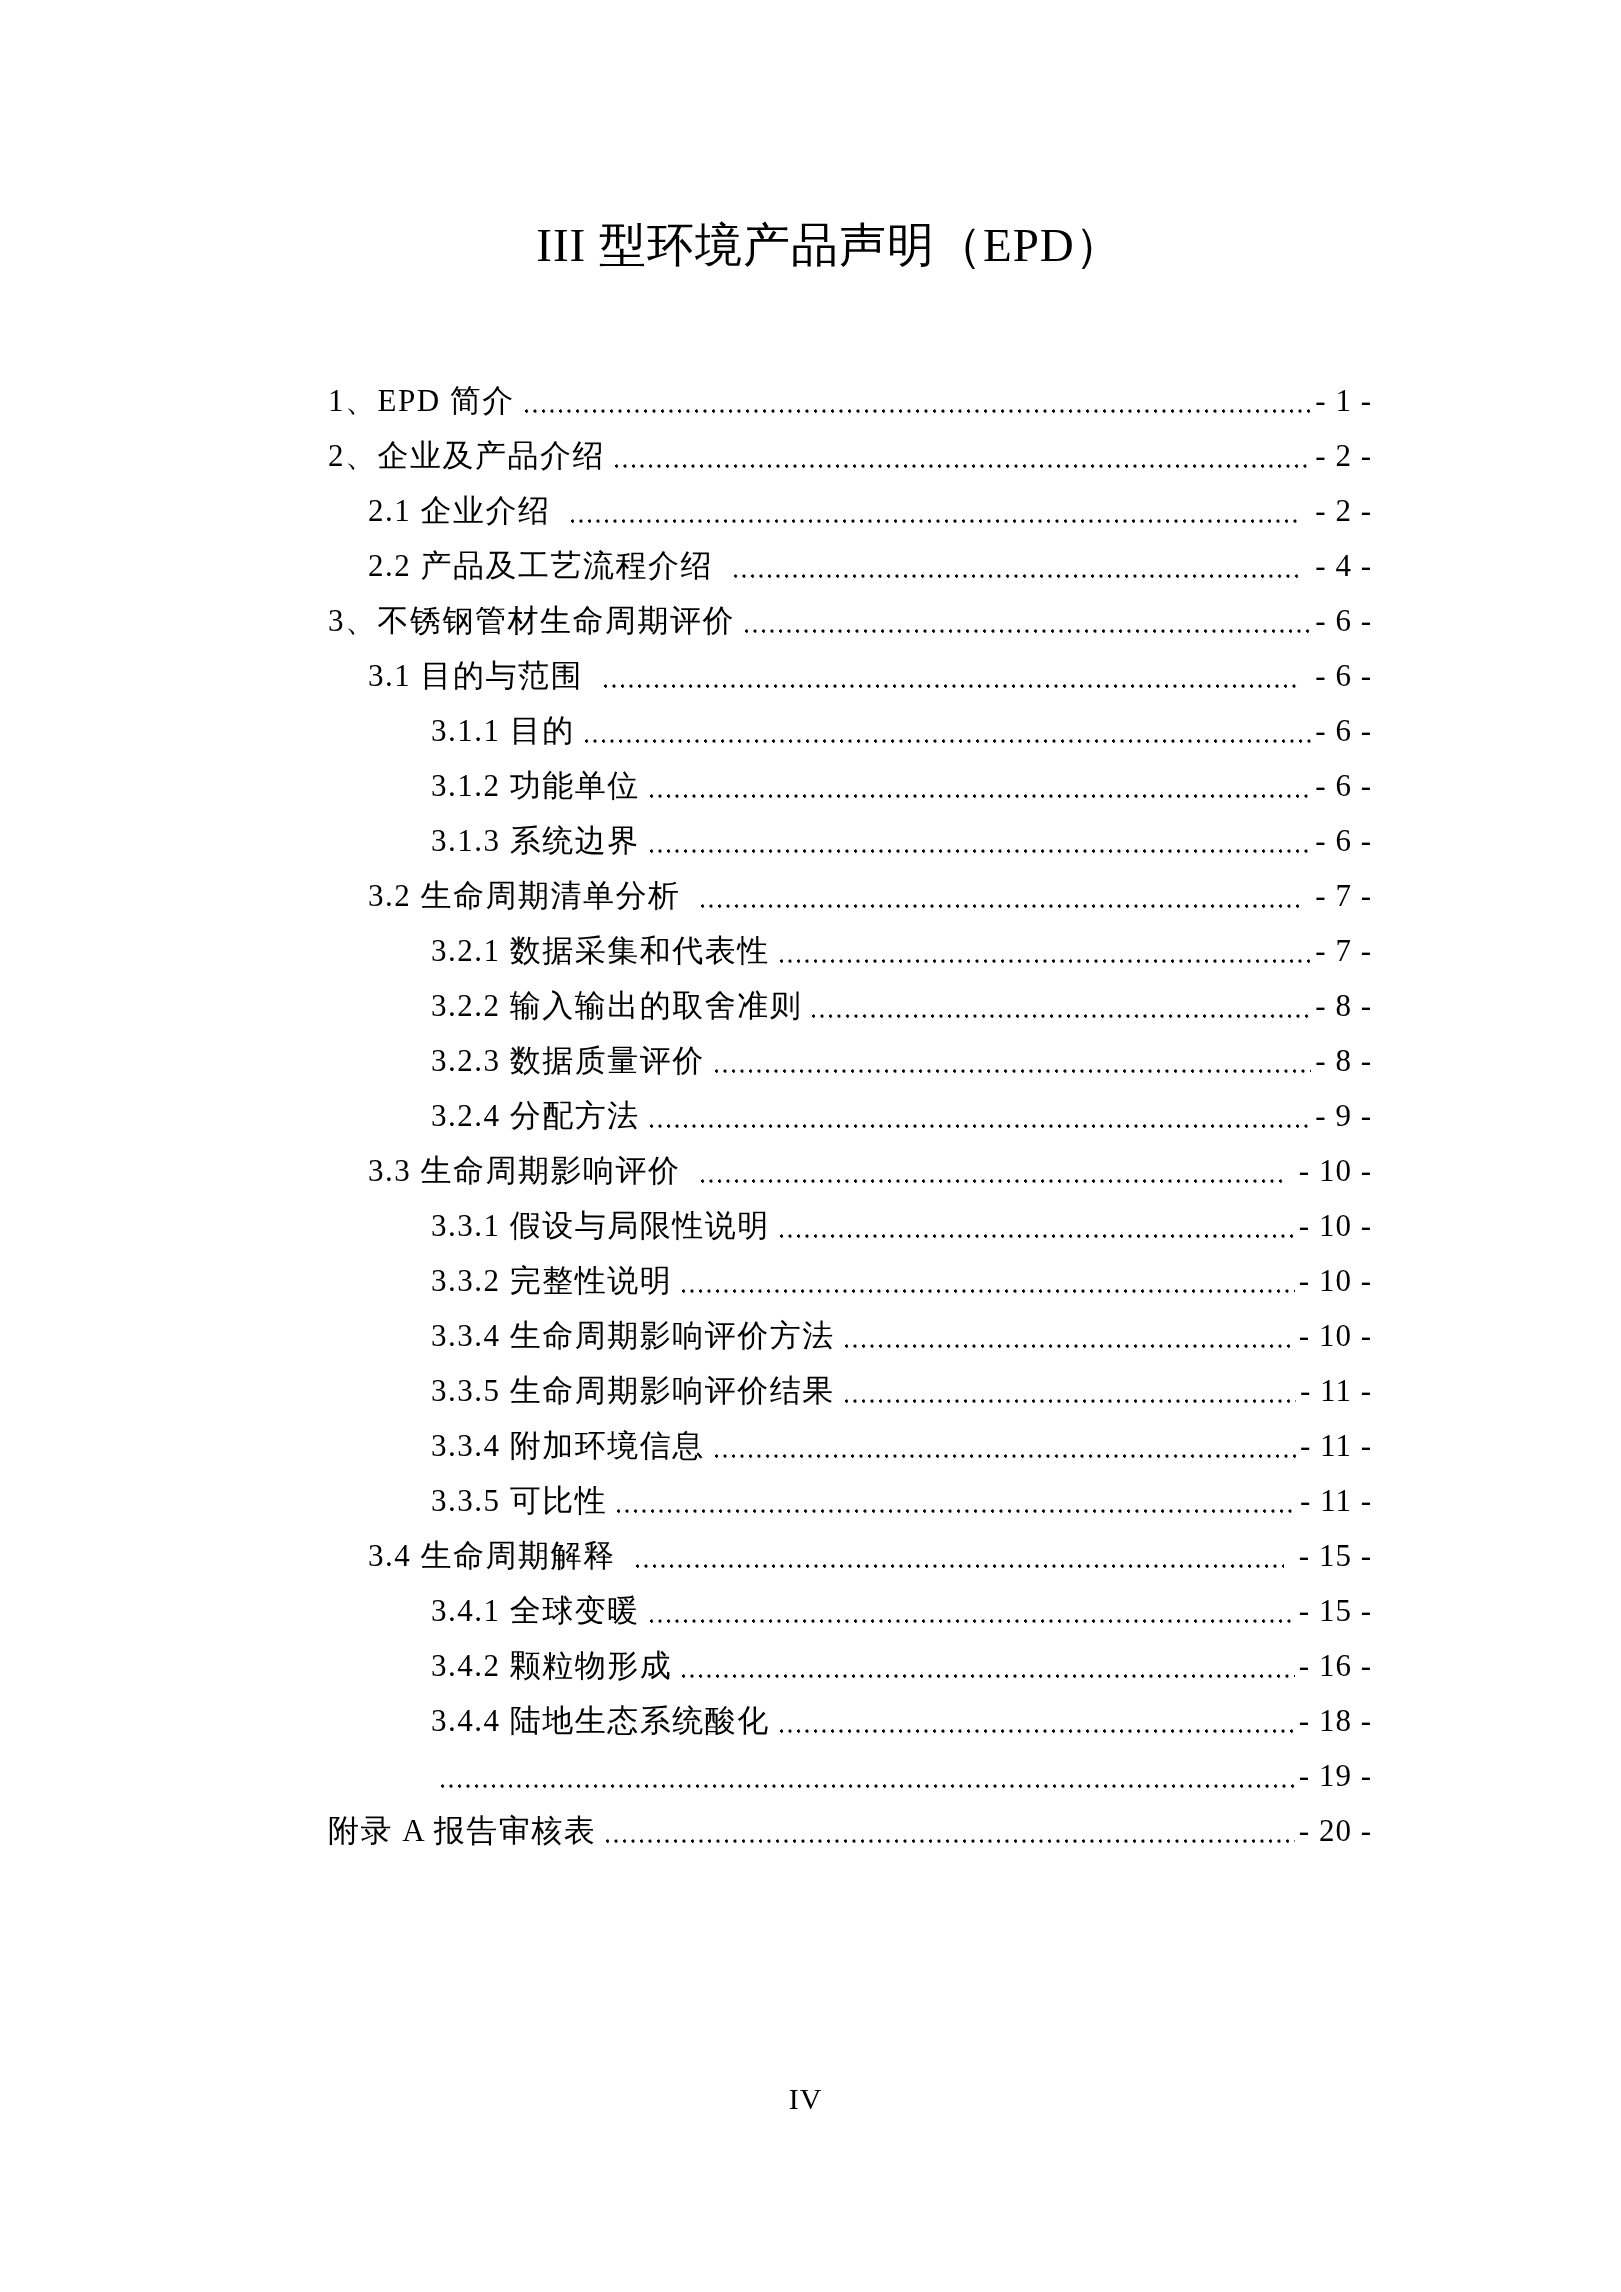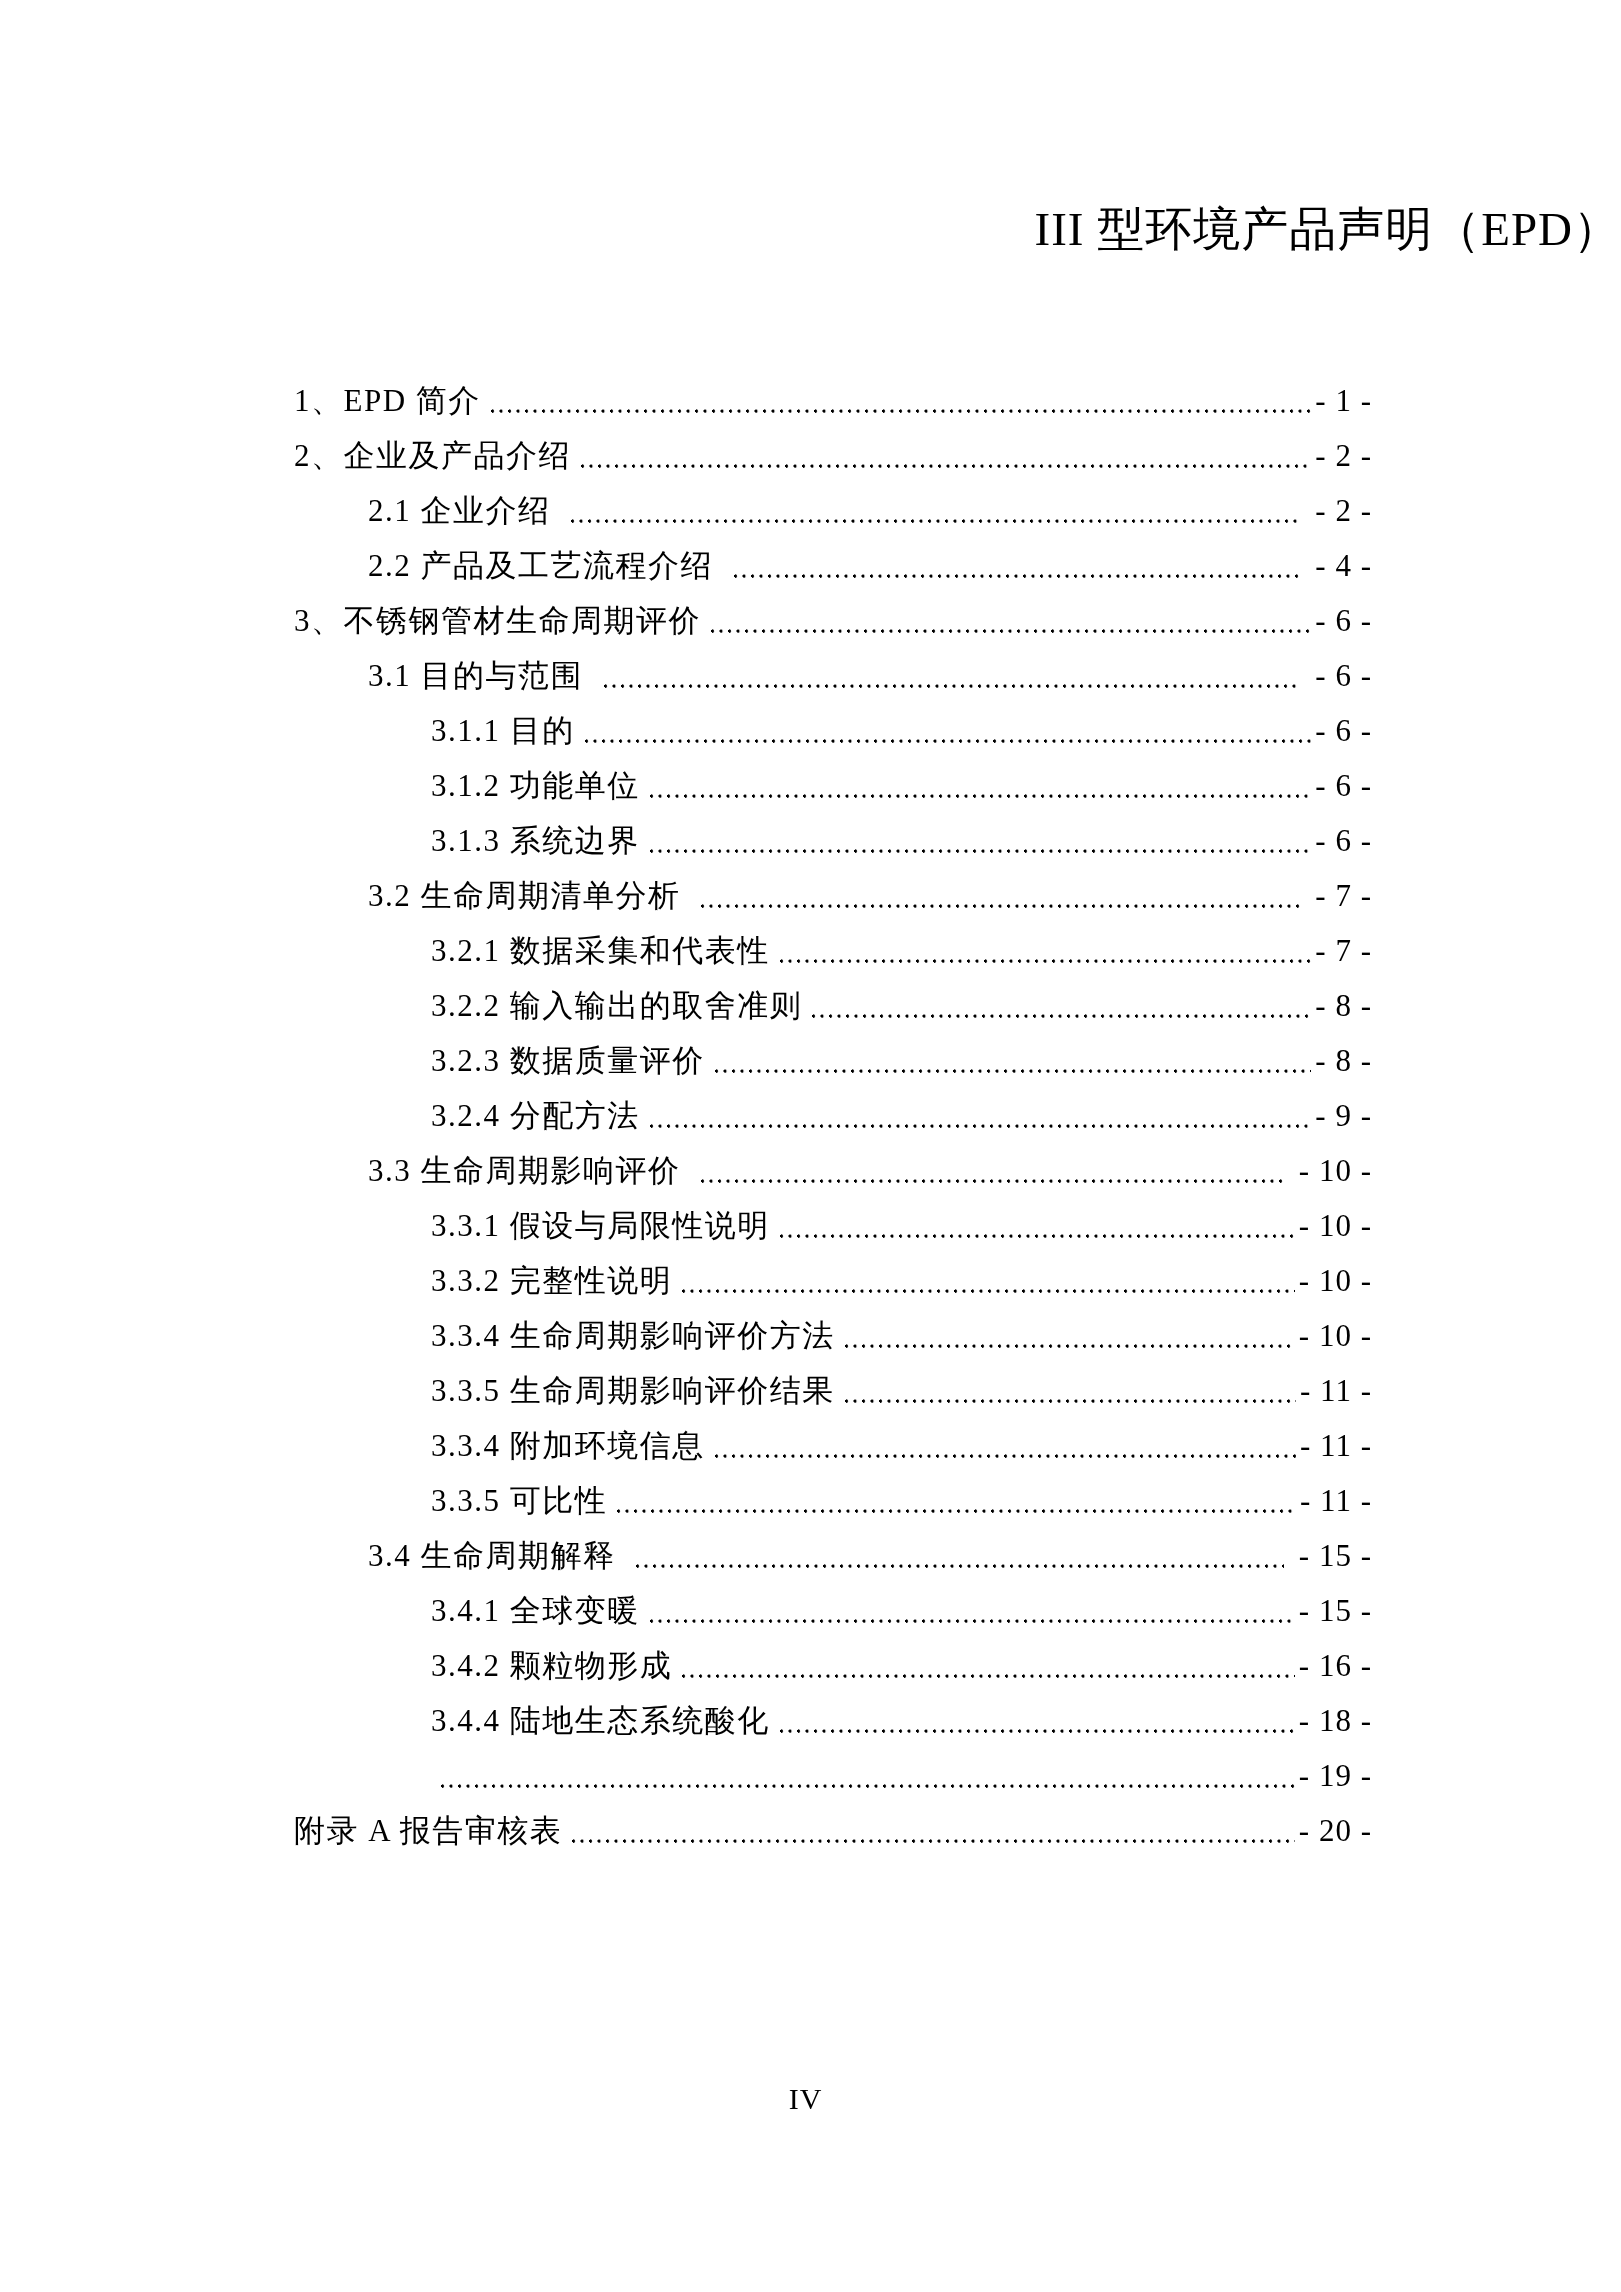--- a/index.html
+++ b/index.html
@@ -14,22 +14,22 @@
     background: #ffffff;
     color: #000000;
     font-family: "Liberation Serif", "DejaVu Serif", serif;
     overflow: hidden;
   }
   .doc-title {
     position: absolute;
     left: 0;
     right: 0;
     top: 199px;
-    margin: 0;
-    text-align: right;
+    margin: 16px;
+    text-align: center;
     font-size: 47px;
     font-weight: 400;
     line-height: 61px;
     letter-spacing: 1px;
     white-space: pre;
     padding-left: 38px;
   }
   .toc-heading {
     position: absolute;
     left: 0;
@@ -51,21 +51,21 @@
     width: 1078px;
   }
   .toc-row {
     display: flex;
     align-items: baseline;
     height: 55px;
     line-height: 55px;
     font-size: 31px;
     cursor: pointer;
   }
-  .toc-row.indent-0 { padding-left: 0; }
+  .toc-row.indent-0 { padding-left: 0; margin-left: 34px; }
   .toc-row.indent-1 { padding-left: 74px; gap: 11px; }
   .toc-row.indent-2 { padding-left: 137px; }
   .toc-label {
     flex: 0 0 auto;
     white-space: pre;
     letter-spacing: 1.5px;
   }
   .leader {
     flex: 1 1 auto;
     align-self: flex-end;

